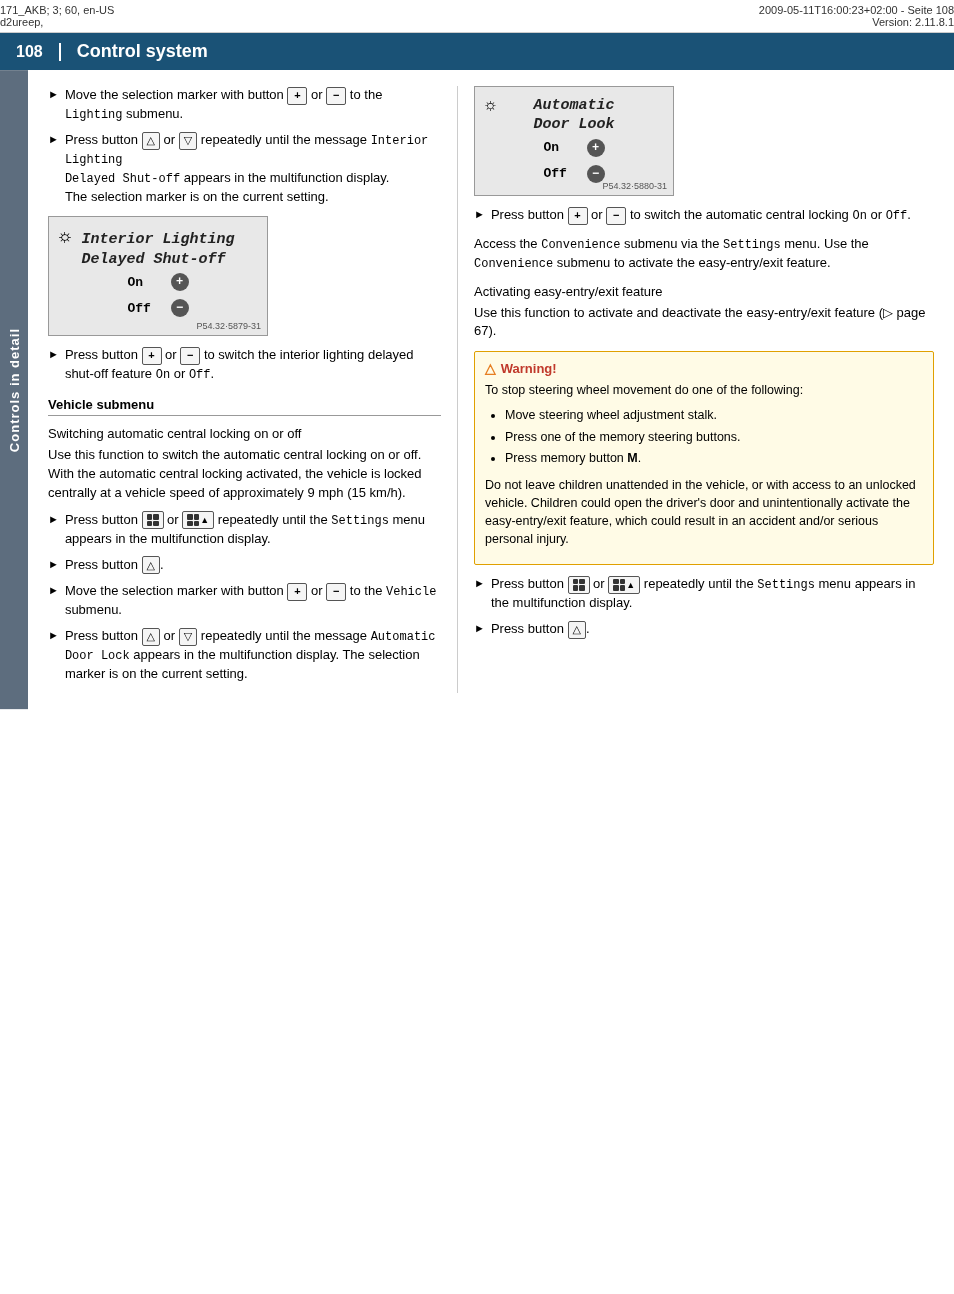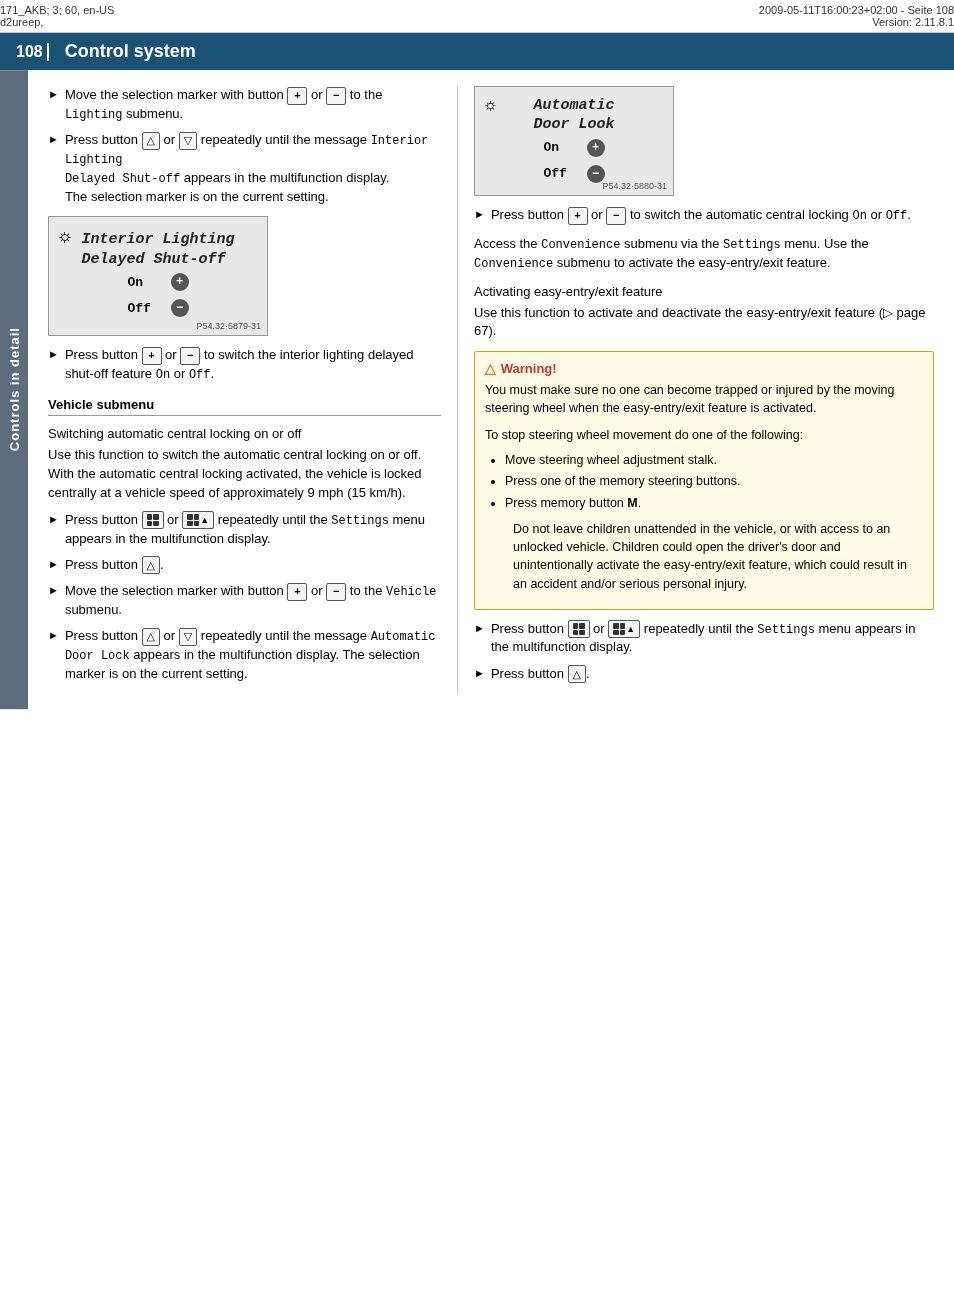--- a/index.html
+++ b/index.html
@@ -28,21 +28,21 @@
       color: #fff;
       display: flex;
       align-items: center;
       padding: 8px 16px;
       margin-bottom: 0;
     }
     .page-number {
       font-size: 16px;
       font-weight: bold;
       margin-right: 16px;
-      padding-right: 4px;
+      padding-right: 16px;
       border-right: 2px solid #fff;
     }
     .page-title {
       font-size: 18px;
       font-weight: bold;
     }
 
     
     .main-layout {
       display: flex;
@@ -449,28 +449,27 @@
       <p class="para">
         Use this function to activate and deactivate the easy-entry/exit feature (▷ page 67).
       </p>
 
       <div class="warning-box">
         <div class="warning-title">
           <span class="warning-triangle">△</span>
           <span>Warning!</span>
         </div>
         <div class="warning-body">
-          <p class="para">You must make sure no one can become trapped or injured by the moving steering wheel when the easy-entry/exit feature is activated.</p>
           <p class="para">To stop steering wheel movement do one of the following:</p>
           <ul class="dot-list">
             <li>Move steering wheel adjustment stalk.</li>
             <li>Press one of the memory steering buttons.</li>
             <li>Press memory button <strong>M</strong>.</li>
           </ul>
-          <p class="para" style="margin-top:8px;margin-left:28px;">Do not leave children unattended in the vehicle, or with access to an unlocked vehicle. Children could open the driver's door and unintentionally activate the easy-entry/exit feature, which could result in an accident and/or serious personal injury.</p>
+          <p class="para" style="margin-top:8px;">Do not leave children unattended in the vehicle, or with access to an unlocked vehicle. Children could open the driver's door and unintentionally activate the easy-entry/exit feature, which could result in an accident and/or serious personal injury.</p>
         </div>
       </div>
 
       <ul class="bullet-list" style="margin-top:10px;">
         <li>
           <span class="arrow">►</span>
           <span>
             Press button
             <span class="btn-settings">
               <span class="grid-icon">

